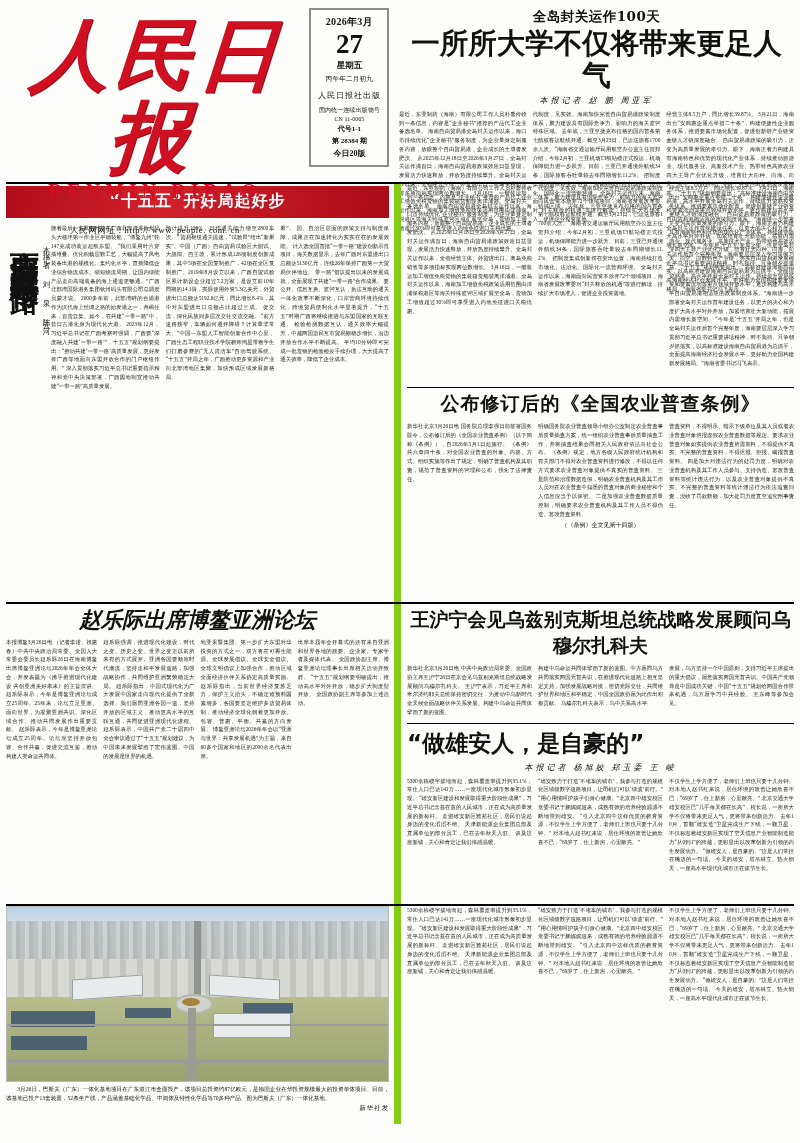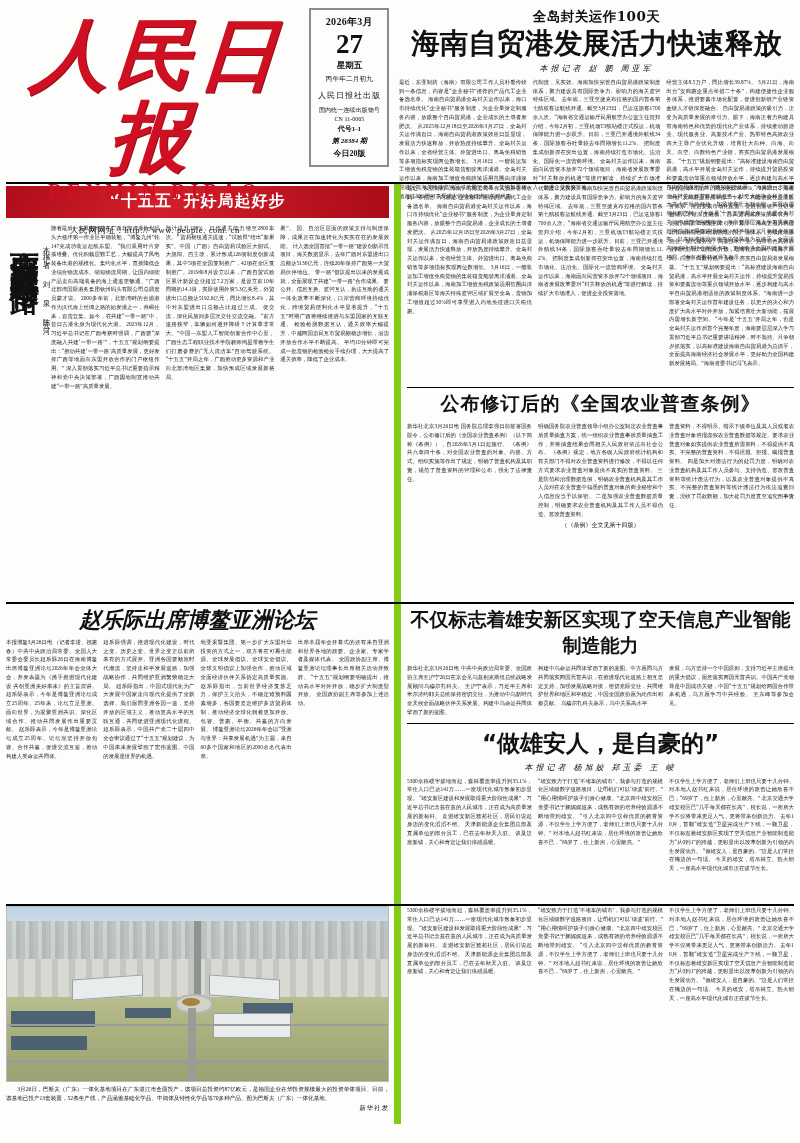--- a/index.html
+++ b/index.html
@@ -53,21 +53,21 @@
     box-sizing:border-box;
   }
   .db-ym{font-size:10px;font-weight:700;letter-spacing:.3px;}
   .db-day{font-size:27px;font-weight:700;line-height:1.12;font-family:"Liberation Serif",serif;}
   .db-wd{font-size:8.5px;font-weight:700;margin-top:1px;}
   .db-lunar{font-size:6.6px;margin-top:3px;letter-spacing:.2px;}
   .db-pub{font-size:8px;margin-top:6px;letter-spacing:1px;}
   .db-sm{font-size:6px;margin-top:5px;letter-spacing:.1px;}
   .db-cn{font-size:6px;margin-top:1px;}
   .db-code{font-size:7px;font-weight:700;margin-top:2px;}
-  .db-issue{font-size:7px;font-weight:700;margin-top:2px;font-style:italic;}
+  .db-issue{font-size:7px;font-weight:700;margin-top:2px;}
   .db-pages{font-size:8px;font-weight:700;margin-top:2px;}
 
   
   .lead{width:398px;}
   .lead-kicker{
     text-align:center;font-weight:700;font-size:13.5px;letter-spacing:.5px;
     font-family:"DejaVu Serif",serif;margin:4px 0 2px;
   }
   .lead-title{
     text-align:center;font-weight:700;font-size:28.5px;letter-spacing:0px;
@@ -119,21 +119,21 @@
     text-align:center;font-weight:700;font-size:21.5px;
     font-family:"DejaVu Sans","Liberation Sans",sans-serif;
     letter-spacing:0px;line-height:1.2;margin:3px 0 5px;font-style:italic;
   }
   .sect-title-3{
     text-align:center;font-weight:700;font-size:19px;
     font-family:"DejaVu Sans","Liberation Sans",sans-serif;
     letter-spacing:0px;margin:3px 0 5px;
   }
   .feat-title{
-    text-align:center;font-weight:700;font-size:23px;
+    text-align:left;font-weight:700;font-size:23px;
     font-family:"DejaVu Sans","Liberation Sans",sans-serif;
     letter-spacing:0px;margin:4px 0 3px;
   }
   .endnote{text-align:center;font-size:6px;margin-top:3px;}
   .credit{text-align:right;font-size:6.4px;margin-top:1px;letter-spacing:1px;}
 
   .cols3{display:flex;gap:6px;}
   .cols3 > div{flex:1;}
 
   
@@ -183,21 +183,21 @@
         <div class="db-sm">国内统一连续出版物号</div>
         <div class="db-cn">CN 11-0065</div>
         <div class="db-code">代号1-1</div>
         <div class="db-issue">第 28384 期</div>
         <div class="db-pages">今日20版</div>
       </div>
     </div>
 
     <div class="lead">
       <div class="lead-kicker">全岛封关运作100天</div>
-      <div class="lead-title">海南自贸港发展活力快速释放</div>
+      <div class="lead-title">一所所大学不仅将带来更足人气</div>
       <div class="byline">本报记者 赵 鹏 周亚军</div>
       <div class="cols3" style="margin-top:2px;">
         <div class="txt">最近，东亚制药（海南）有限公司工作人员朴馨伶收到一条信息，内容是“企业秘书”推荐的产品代工企业备选名单。
 海南自由贸易港全岛封关运作以来，海口市持续优化“企业秘书”服务制度，为企业量身定制服务内容，放眼整个自由贸易港，企业成长的土壤者发肥沃。
 从2025年12月18日至2026年3月27日，全岛封关运作满百日，海南自由贸易港政策效应日益显现，发展活力快速释放，开放热度持续攀升。全岛封关运作以来，全省经营主体、外贸进出口、离岛免税销售等多项指标实现两位数增长。
 3月16日，一艘装运加工增值免税货物的集装箱货船驶离洋浦港。全岛封关运作以来，海南加工增值免税政策适用范围由洋浦保税港区等海关特殊监管区域扩展至全岛，货物加工增值超过30%即可享受进入内地免征进口关税优惠。</div>
         <div class="txt">代制度，见实效。海南加快完善自由贸易港政策制度体系，聚力建设具有国际竞争力、影响力的海关监管特殊区域。
 去年底，三亚至捷克布拉格的国内首条第七航权客运航线开通。截至3月23日，已运送旅客1700余人次。“海南省交通运输厅民用航空办公室主任贺邦介绍，今年2月初，三亚机场T3航站楼正式投运，机场保障能力进一步跃升。目前，三亚已开通境外航线34条，国际旅客吞吐量较去年同期增长11.2%。
 把制度集成创新摆在突出位置，海南持续打造市场化、法治化、国际化一流营商环境。
 全岛封关运作以来，海南面向民营资本放开72个领域项目，海南省发展改革委对“封关释放的机遇”等进行解读，持续扩大市场准入，促进企业投资落地。</div>
@@ -288,21 +288,21 @@
 赵乐际指出，当前世界经济复苏乏力，保护主义抬头，不确定难预料因素增多，各国要坚定维护多边贸易体制，推动经济全球化朝着更加开放、包容、普惠、平衡、共赢的方向发展。
 博鳌亚洲论坛2026年年会以“亚洲与世界：共享发展机遇”为主题，来自60多个国家和地区的2000余名代表出席。</div>
         <div class="txt">出席本届年会开幕式的还有来自亚洲和世界各地的政要、企业家、专家学者及媒体代表。
 全国政协副主席、博鳌亚洲论坛理事长出席相关活动并致辞。
 “十五五”规划纲要明确提出，推动高水平对外开放，稳步扩大制度型开放。
 全国政协副主席等参加上述活动。</div>
       </div>
     </div>
 
     <div class="rightzone">
-      <div class="sect-title-3">不仅标志着雄安新区实现了空天信息产业智能制造能力</div>
+      <div class="sect-title-3">王沪宁会见乌兹别克斯坦总统战略发展顾问乌穆尔扎科夫</div>
       <div class="cols3">
         <div class="txt">新华社北京3月26日电 中共中央政治局常委、全国政协主席王沪宁26日在京会见乌兹别克斯坦总统战略发展顾问乌穆尔扎科夫。
 王沪宁表示，习近平主席和米尔济约耶夫总统保持密切交往，为推动中乌新时代全天候全面战略伙伴关系发展、构建中乌命运共同体擘画了新的蓝图。</div>
         <div class="txt">构建中乌命运共同体擘画了新的蓝图。中方愿同乌方共同落实两国元首共识，在推进现代化道路上相互坚定支持，加强发展战略对接，密切党际交往，共同维护世界和地区和平稳定，中国全国政协愿为此作出积极贡献。
 乌穆尔扎科夫表示，乌中关系高水平</div>
         <div class="txt">发展，乌方坚持一个中国原则，支持习近平主席提出的重大倡议，愿意落实两国元首共识。中国共产党领导是中国成功关键，中国“十五五”规划给两国合作带来机遇，乌方愿学习中共经验。
 王东峰等参加会见。</div>
       </div>
       <div class="hr-thin" style="margin-top:6px;"></div>
       <div class="feat-title">“做雄安人，是自豪的”</div>

